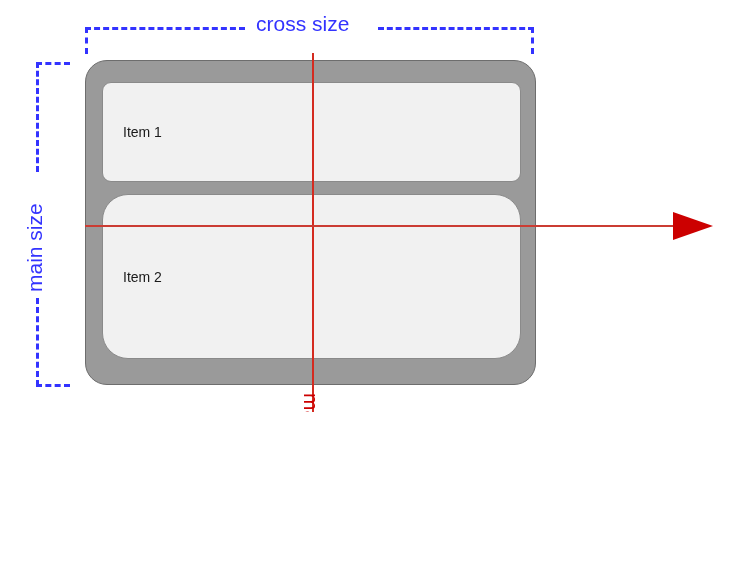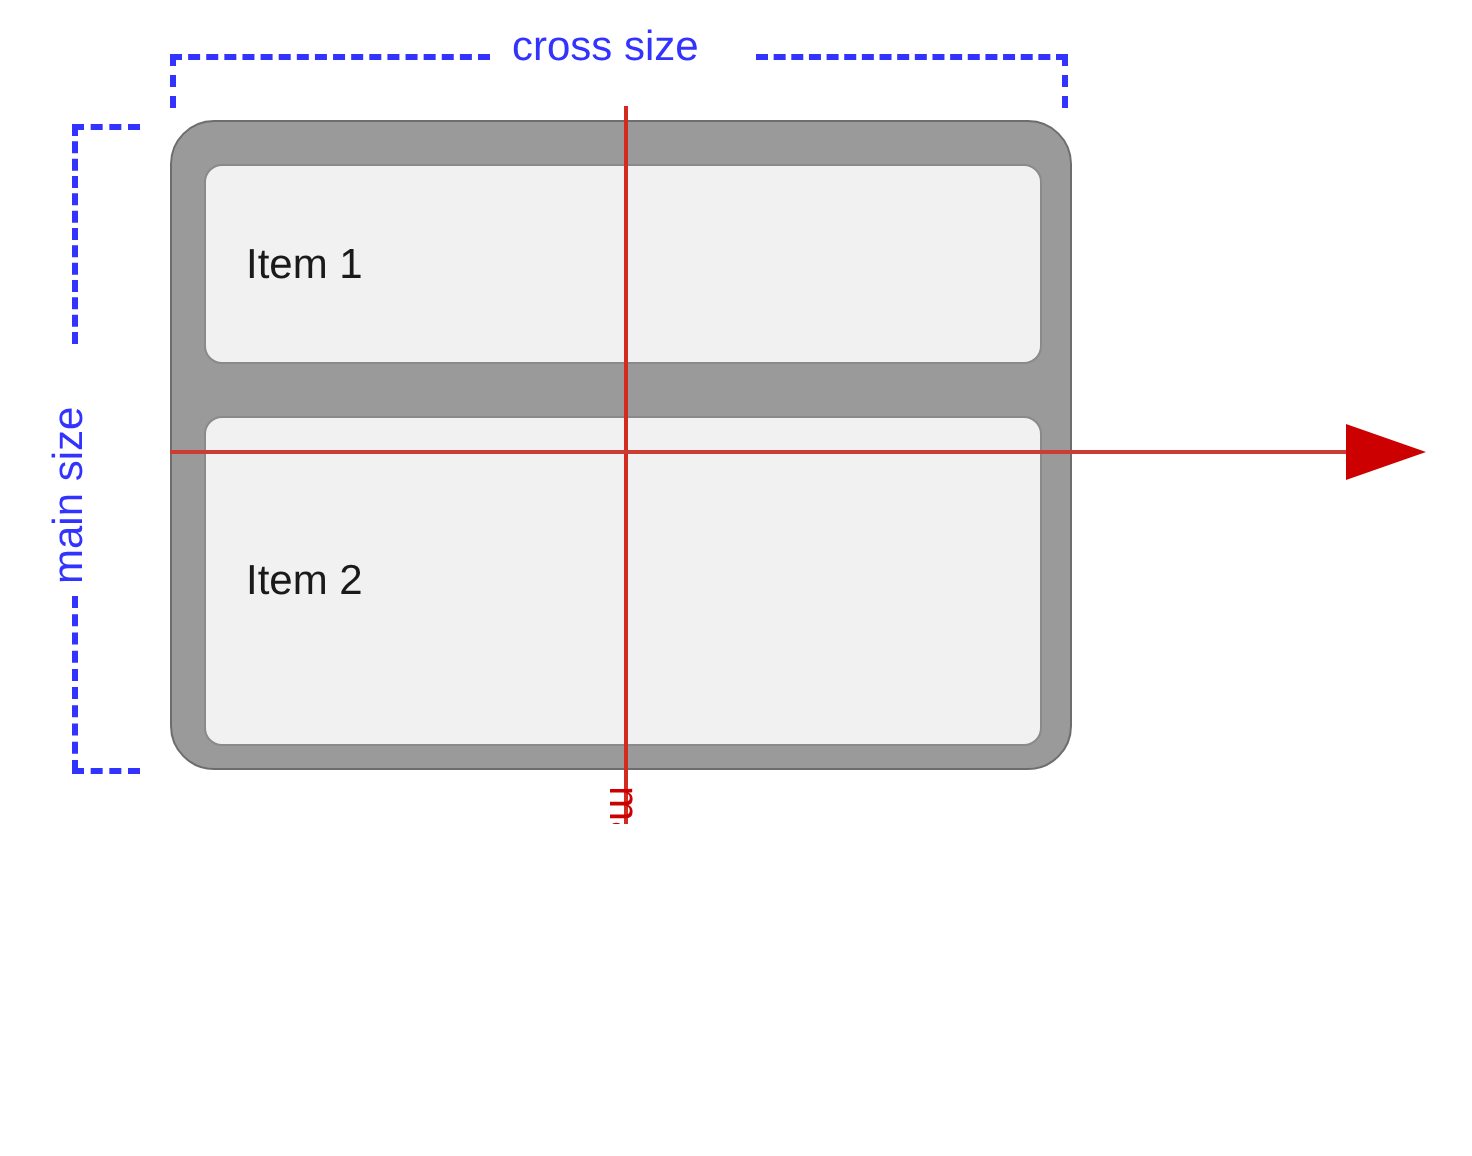--- a/index.html
+++ b/index.html
@@ -34,23 +34,23 @@
     left: 16px;
     width: 419px;
     box-sizing: border-box;
     background: #f1f1f1;
     border: 1px solid #8a8a8a;
     border-radius: 9px;
     display: flex;
     align-items: center;
   }
   #item-1 { top: 21px;  height: 100px; }
-  #item-2 { top: 147px; height: 165px; }
+  #item-2 { top: 133px; height: 165px; border-radius: 26px; }
   .item-label {
-    font-size: 21px;
+    font-size: 14px;
     color: #1a1a1a;
     padding-left: 20px;
     line-height: 1;
     white-space: nowrap;
   }
 
   
   .axis-line-h {
     position: absolute;
     left: 85px;

